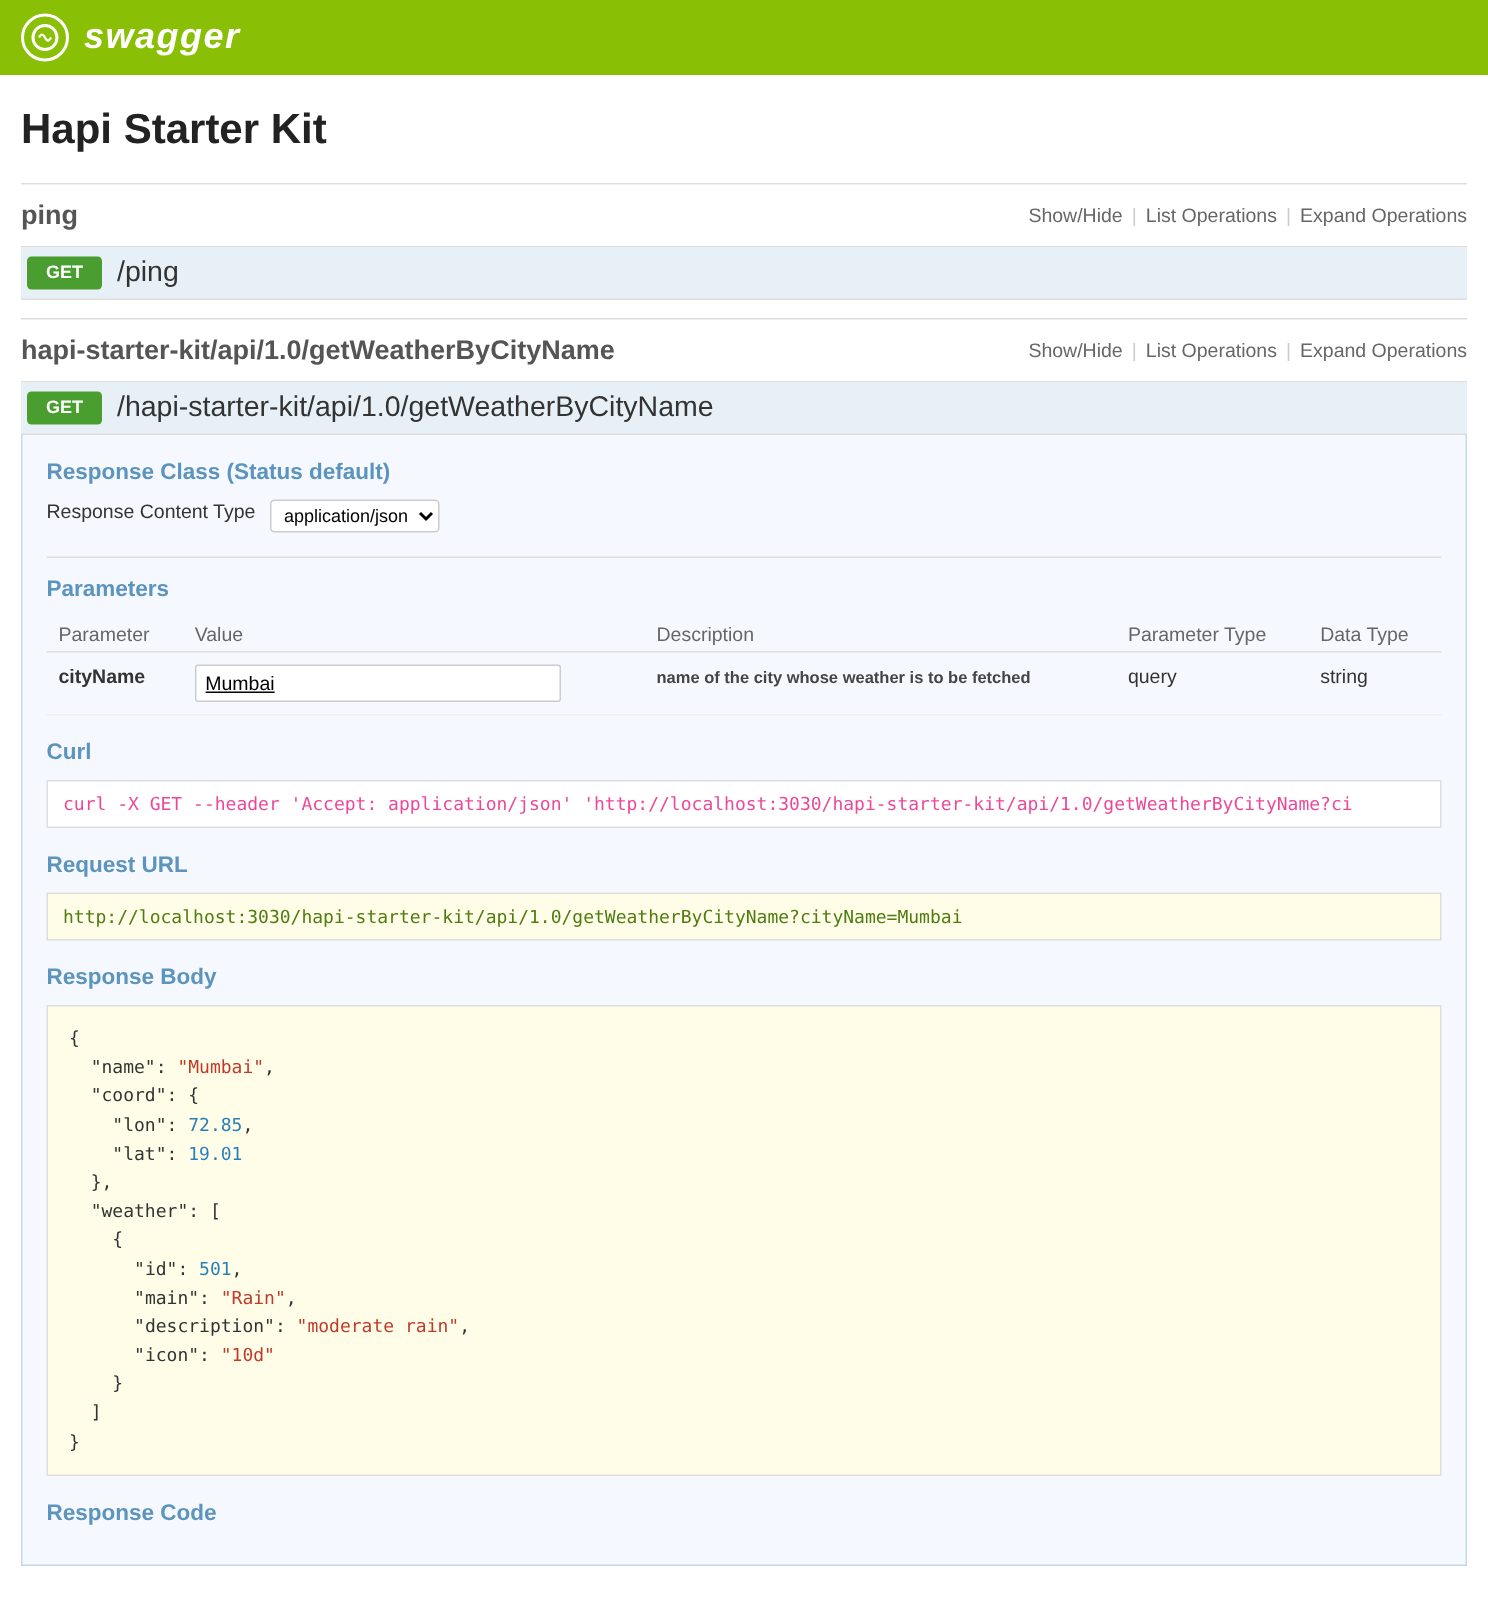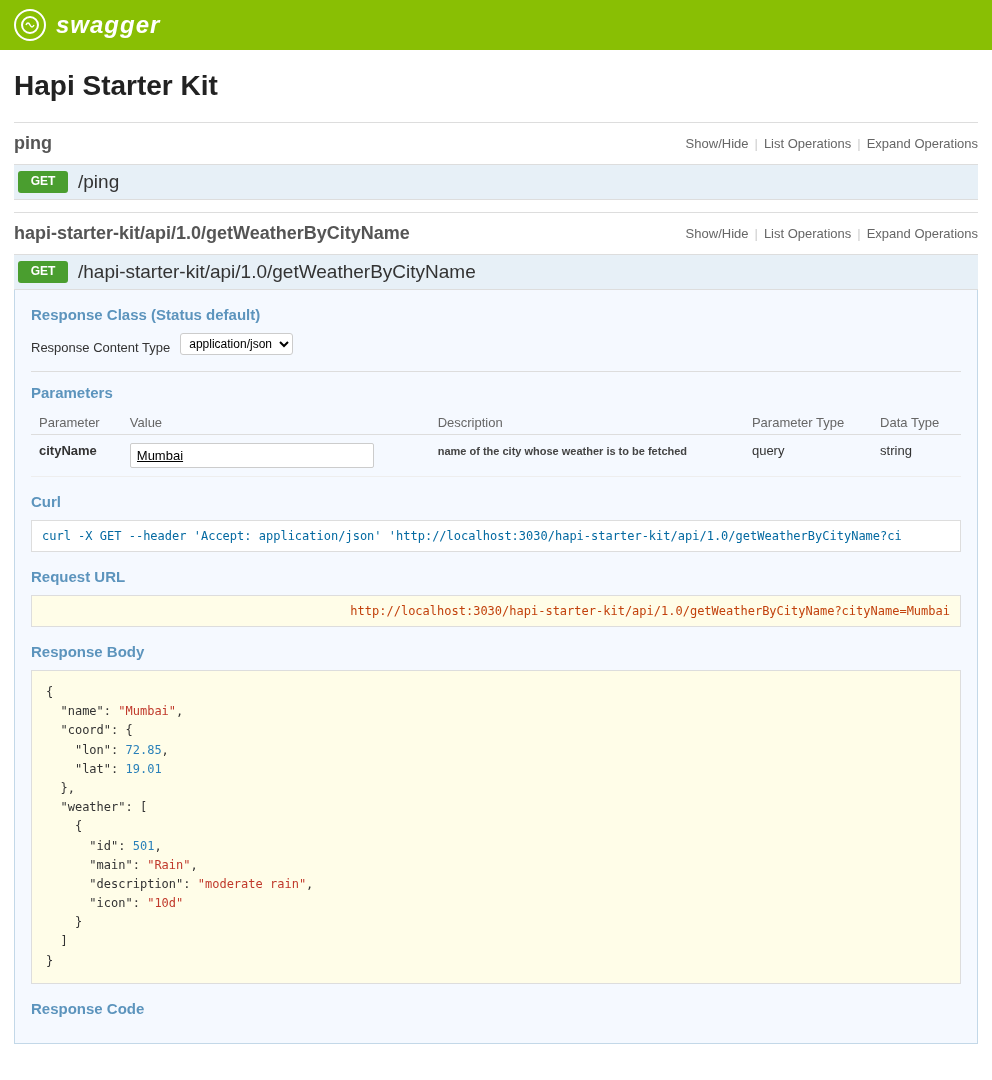--- a/index.html
+++ b/index.html
@@ -122,21 +122,21 @@
 
     .section-title {
       color: #5c94bd;
       font-size: 15px;
       font-weight: bold;
       margin-bottom: 10px;
     }
 
     .response-content-type-row {
       display: flex;
-      align-items: flex-end;
+      align-items: flex-start;
       gap: 10px;
       margin-bottom: 16px;
     }
 
     .response-content-type-label {
       font-size: 13px;
       color: #333;
     }
 
     .response-content-type-select {
@@ -219,38 +219,37 @@
 
     
     .curl-section { margin-bottom: 16px; }
 
     .curl-box {
       background: #fff;
       border: 1px solid #ddd;
       padding: 8px 10px;
       font-family: monospace;
       font-size: 12px;
-      color: #0369a1;
+      color: #ec4899;
       overflow-x: auto;
       white-space: nowrap;
     }
 
     
     .request-url-section { margin-bottom: 16px; }
 
     .request-url-box {
       background: #fffde8;
       border: 1px solid #ddd;
       padding: 8px 10px;
       font-family: monospace;
       font-size: 12px;
-      color: #c2410c;
+      color: #4d7c0f;
       overflow-x: auto;
       white-space: nowrap;
-      text-align: right;
     }
 
     
     .response-body-section { margin-bottom: 16px; }
 
     .response-body-box {
       background: #fffde8;
       border: 1px solid #ddd;
       padding: 12px 14px;
       font-family: monospace;

